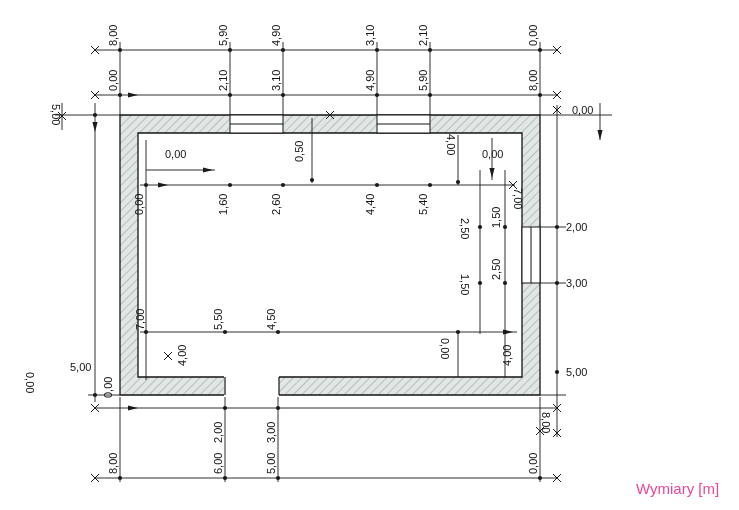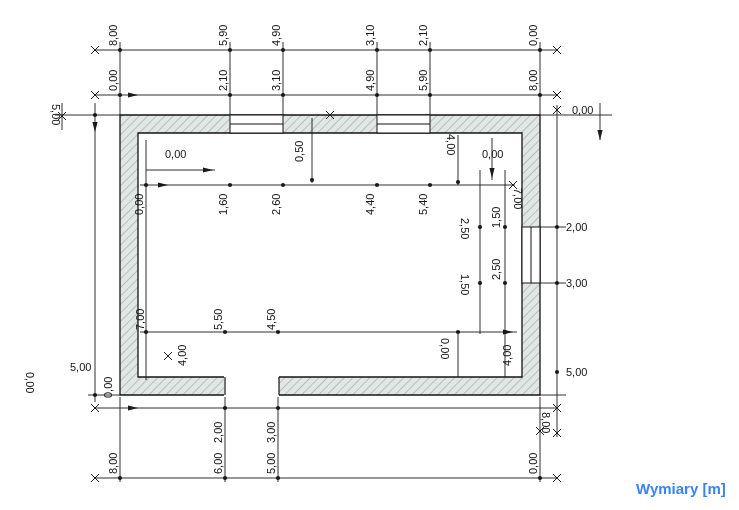--- a/index.html
+++ b/index.html
@@ -1,20 +1,20 @@
 <!DOCTYPE html>
 <html><head>
 <meta charset="utf-8">
 <style>
   html,body{margin:0;padding:0;background:#ffffff;}
   #page{position:relative;width:739px;height:510px;background:#ffffff;overflow:hidden;
         font-family:"Liberation Sans", sans-serif;}
   #plan-svg{position:absolute;left:0;top:0;}
-  #caption{position:absolute;left:636px;top:480px;font-size:15px;color:#3b82f6;
-           font-family:"Liberation Sans", sans-serif;font-weight:bold;}
+  #caption{position:absolute;left:636px;top:480px;font-size:15px;color:#ec4899;
+           font-family:"Liberation Sans", sans-serif;}
   text.dim{font-family:"Liberation Sans", sans-serif;font-size:11px;fill:#141414;}
 </style>
 </head>
 <body>
 
 <div id="page">
   <svg id="plan-svg" width="739" height="510" viewBox="0 0 739 510">
     <defs>
       <pattern id="hatch" width="6" height="6" patternUnits="userSpaceOnUse" patternTransform="rotate(45)">
         <rect id="hatch-bg" width="6" height="6" fill="#e2e6e5"></rect>

